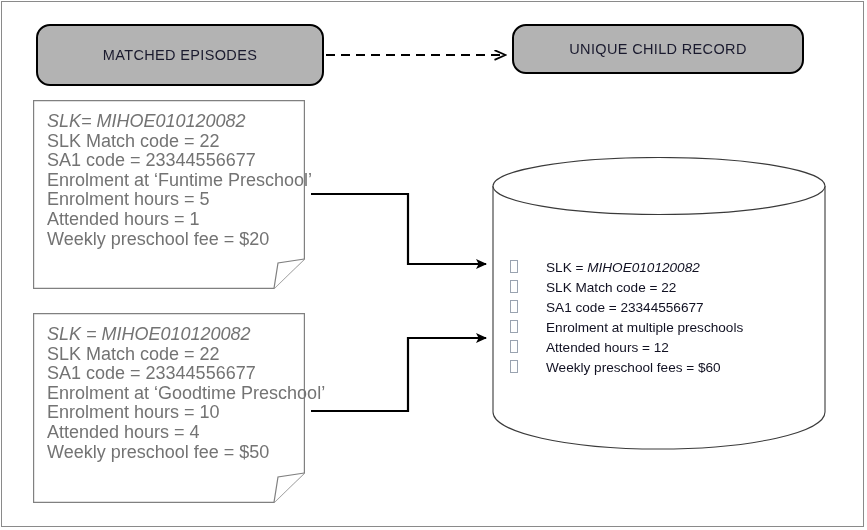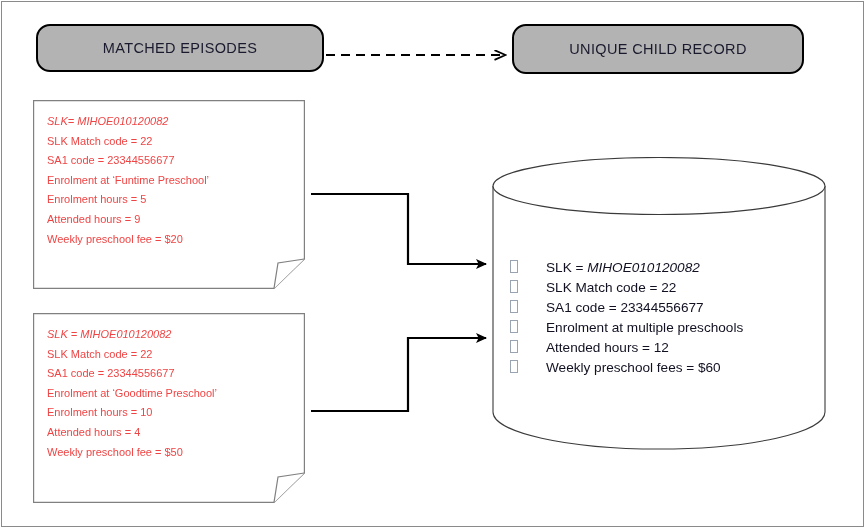--- a/index.html
+++ b/index.html
@@ -39,43 +39,43 @@
     display: flex;
     align-items: center;
     justify-content: center;
   }
   .hdr-box .hdr-label {
     font-size: 14.5px;
     color: #1a1a2e;
     letter-spacing: 0.35px;
     white-space: nowrap;
   }
-  #box-matched  { left: 36px;  top: 24px;  width: 288px; height: 48px; align-items: center; }
+  #box-matched  { left: 36px;  top: 24px;  width: 288px; height: 62px; align-items: center; }
   #box-unique   { left: 512px; top: 24px;  width: 292px; height: 50px; }
 
   
   .note {
     position: absolute;
   }
   .note svg {
     position: absolute;
     left: 0;
     top: 0;
     overflow: visible;
   }
   .note-body {
     position: absolute;
     left: 14px;
     top: 12px;
     width: 258px;
   }
   .note-line {
-    font-size: 11px;
+    font-size: 18px;
     line-height: 19.6px;
-    color: #ef4444;
+    color: #737373;
     white-space: nowrap;
   }
   .note-line.italic { font-style: italic; }
 
   #note-1 { left: 33px; top: 100px;  width: 272px; height: 189px; }
   #note-2 { left: 33px; top: 313px;  width: 272px; height: 190px; }
 
   
   #cylinder {
     position: absolute;
@@ -170,21 +170,21 @@
     <svg width="272" height="189" viewBox="0 0 272 189">
       <path d="M0.6,0.6 L271.4,0.6 L271.4,159 L241,188.4 L0.6,188.4 Z" fill="#ffffff" stroke="#808080" stroke-width="1.2" stroke-linejoin="miter"></path>
       <path d="M271.4,159 L245,163 L241,188.4" fill="#ffffff" stroke="#808080" stroke-width="1.2"></path>
     </svg>
     <div class="note-body">
       <div class="note-line italic">SLK= MIHOE010120082</div>
       <div class="note-line">SLK Match code = 22</div>
       <div class="note-line">SA1 code = 23344556677</div>
       <div class="note-line">Enrolment at ‘Funtime Preschool’</div>
       <div class="note-line">Enrolment hours = 5</div>
-      <div class="note-line">Attended hours = 9</div>
+      <div class="note-line">Attended hours = 1</div>
       <div class="note-line">Weekly preschool fee = $20</div>
     </div>
   </div>
 
   <div class="note" id="note-2">
     <svg width="272" height="190" viewBox="0 0 272 190">
       <path d="M0.6,0.6 L271.4,0.6 L271.4,160 L241,189.4 L0.6,189.4 Z" fill="#ffffff" stroke="#808080" stroke-width="1.2" stroke-linejoin="miter"></path>
       <path d="M271.4,160 L245,164 L241,189.4" fill="#ffffff" stroke="#808080" stroke-width="1.2"></path>
     </svg>
     <div class="note-body">

